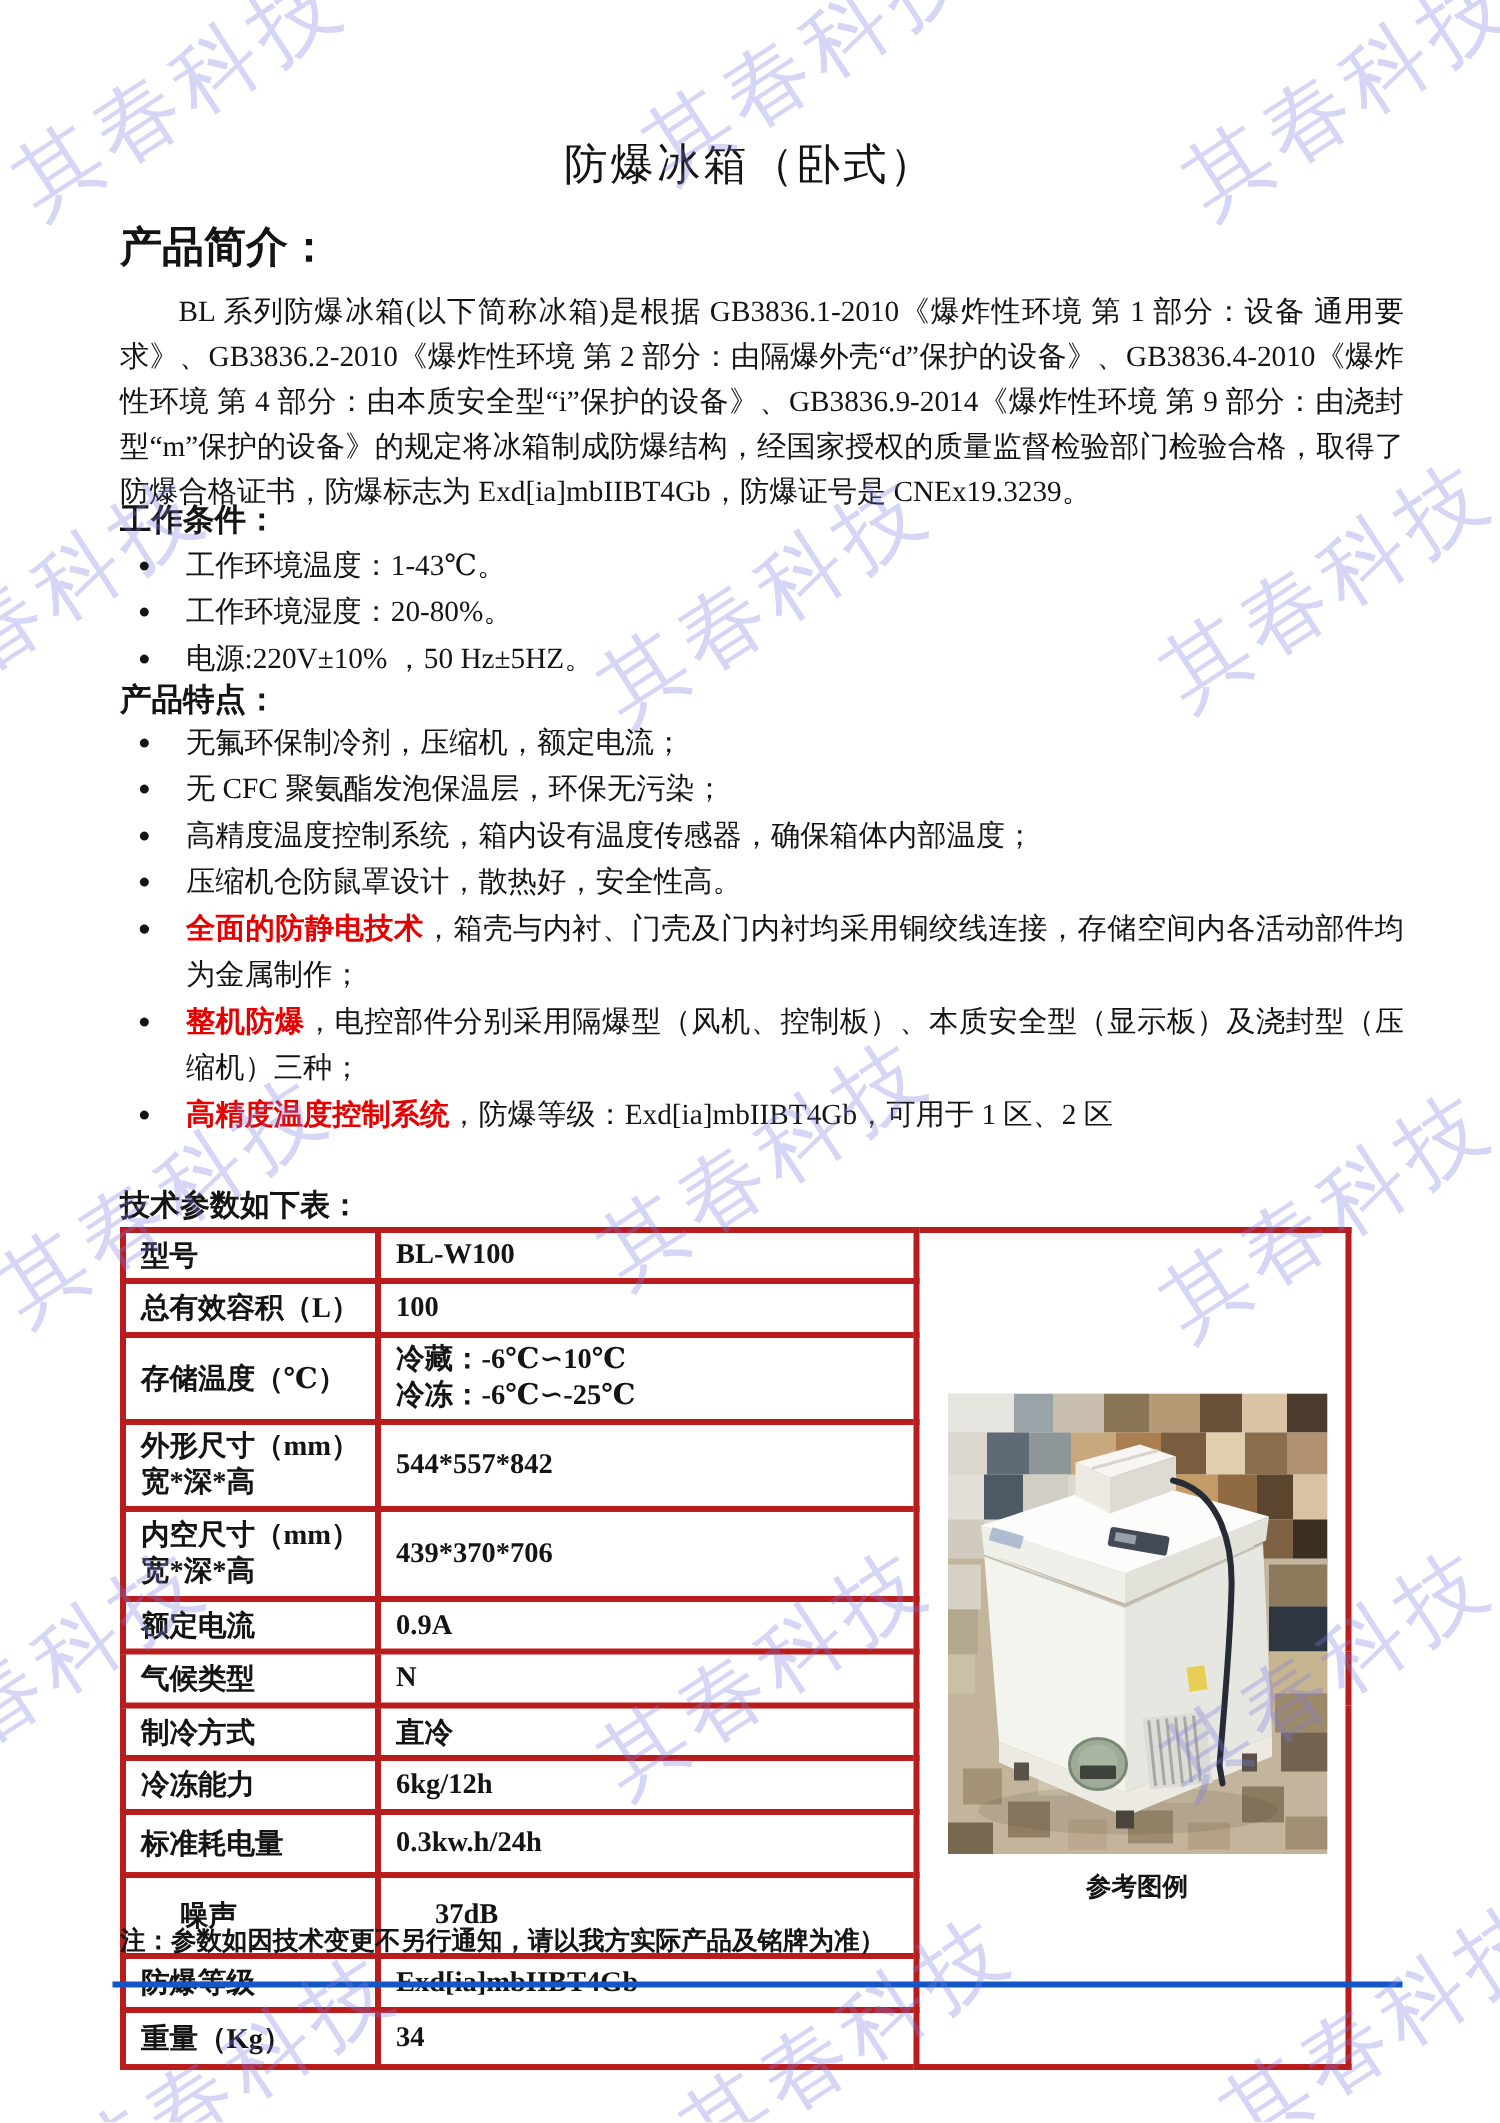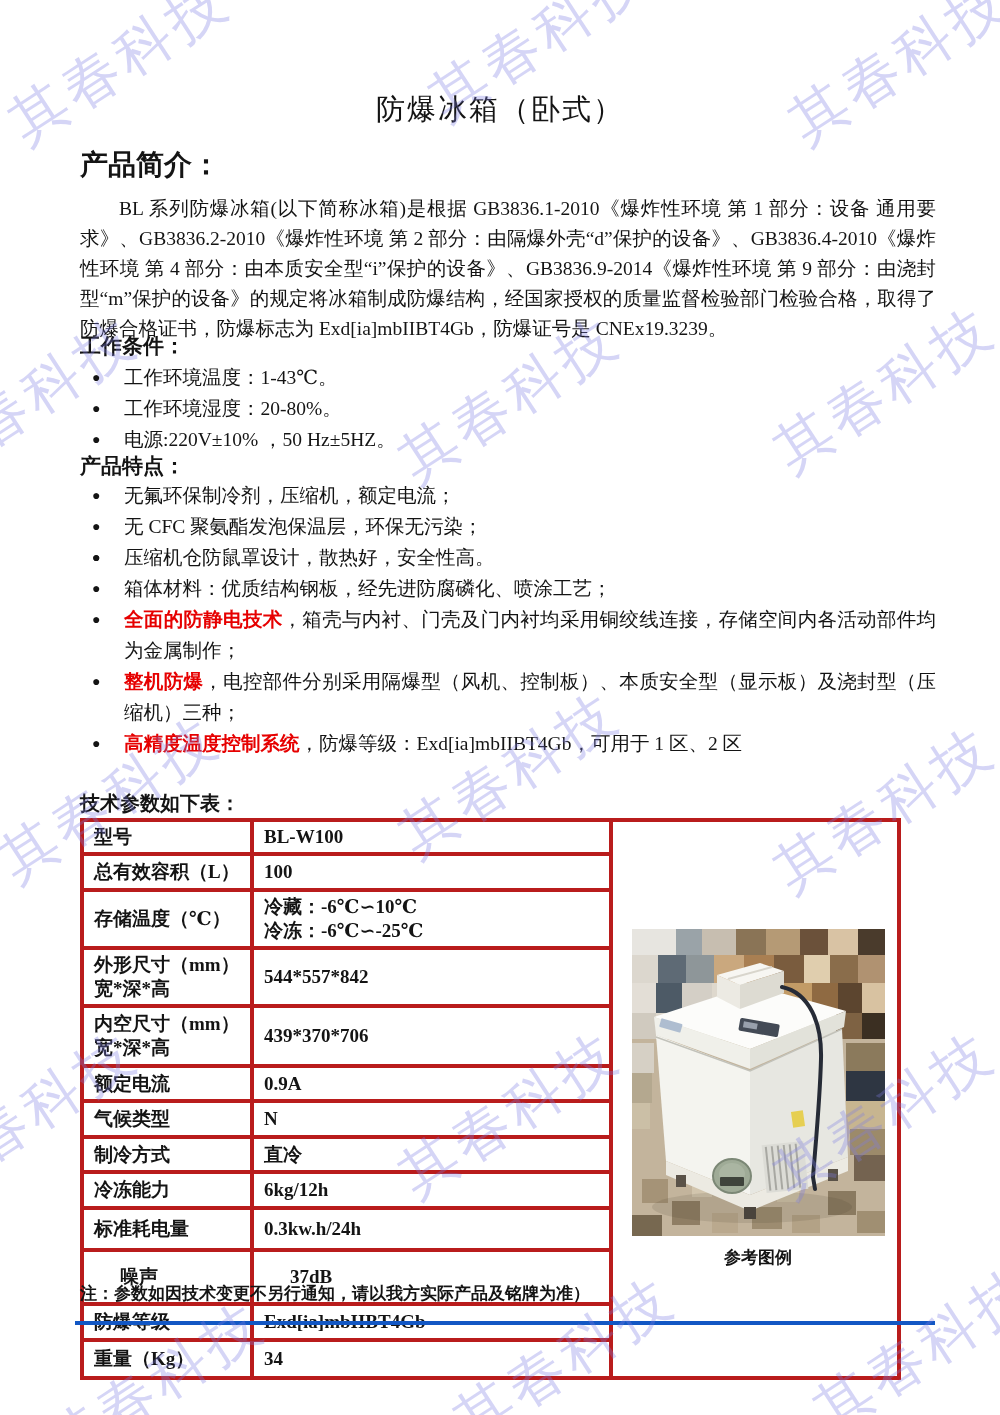--- a/index.html
+++ b/index.html
@@ -75,23 +75,23 @@
       <li><span class="bullet">●</span><span>工作环境温度：1-43℃。</span></li>
       <li><span class="bullet">●</span><span>工作环境湿度：20-80%。</span></li>
       <li><span class="bullet">●</span><span>电源:220V±10% ，50 Hz±5HZ。</span></li>
     </ul>
 
     <div class="abs h3" style="top:452px">产品特点：</div>
 
     <ul class="abs blist" style="top:480px">
       <li><span class="bullet">●</span><span class="lead-red"></span><span>无氟环保制冷剂，压缩机，额定电流；</span></li>
       <li><span class="bullet">●</span><span class="lead-red"></span><span>无 CFC 聚氨酯发泡保温层，环保无污染；</span></li>
+      <li><span class="bullet">●</span><span class="lead-red"></span><span>高精度温度控制系统，箱内设有温度传感器，确保箱体内部温度；</span></li>
+      <li><span class="bullet">●</span><span class="lead-red"></span><span>压缩机仓防鼠罩设计，散热好，安全性高。</span></li>
       <li><span class="bullet">●</span><span class="lead-red"></span></li>
-      <li><span class="bullet">●</span><span class="lead-red"></span><span>压缩机仓防鼠罩设计，散热好，安全性高。</span></li>
-      <li><span class="bullet">●</span><span class="lead-red"></span><span>箱体材料：优质结构钢板，经先进防腐磷化、喷涂工艺；</span></li>
       <li><span class="bullet">●</span><span class="lead-red">全面的防静电技术</span><span>，箱壳与内衬、门壳及门内衬均采用铜绞线连接，存储空间内各活动部件均为金属制作；</span></li>
       <li><span class="bullet">●</span><span class="lead-red">整机防爆</span><span>，电控部件分别采用隔爆型（风机、控制板）、本质安全型（显示板）及浇封型（压缩机）三种；</span></li>
       <li><span class="bullet">●</span><span class="lead-red">高精度温度控制系统</span><span>，防爆等级：Exd[ia]mbIIBT4Gb，可用于 1 区、2 区</span></li>
     </ul>
 
     <div class="abs h3" style="top:790px;font-size:20px">技术参数如下表：</div>
 
     <table class="spec" style="position:absolute;top:818px;left:0">
       <colgroup>
           <col class="c-label">

